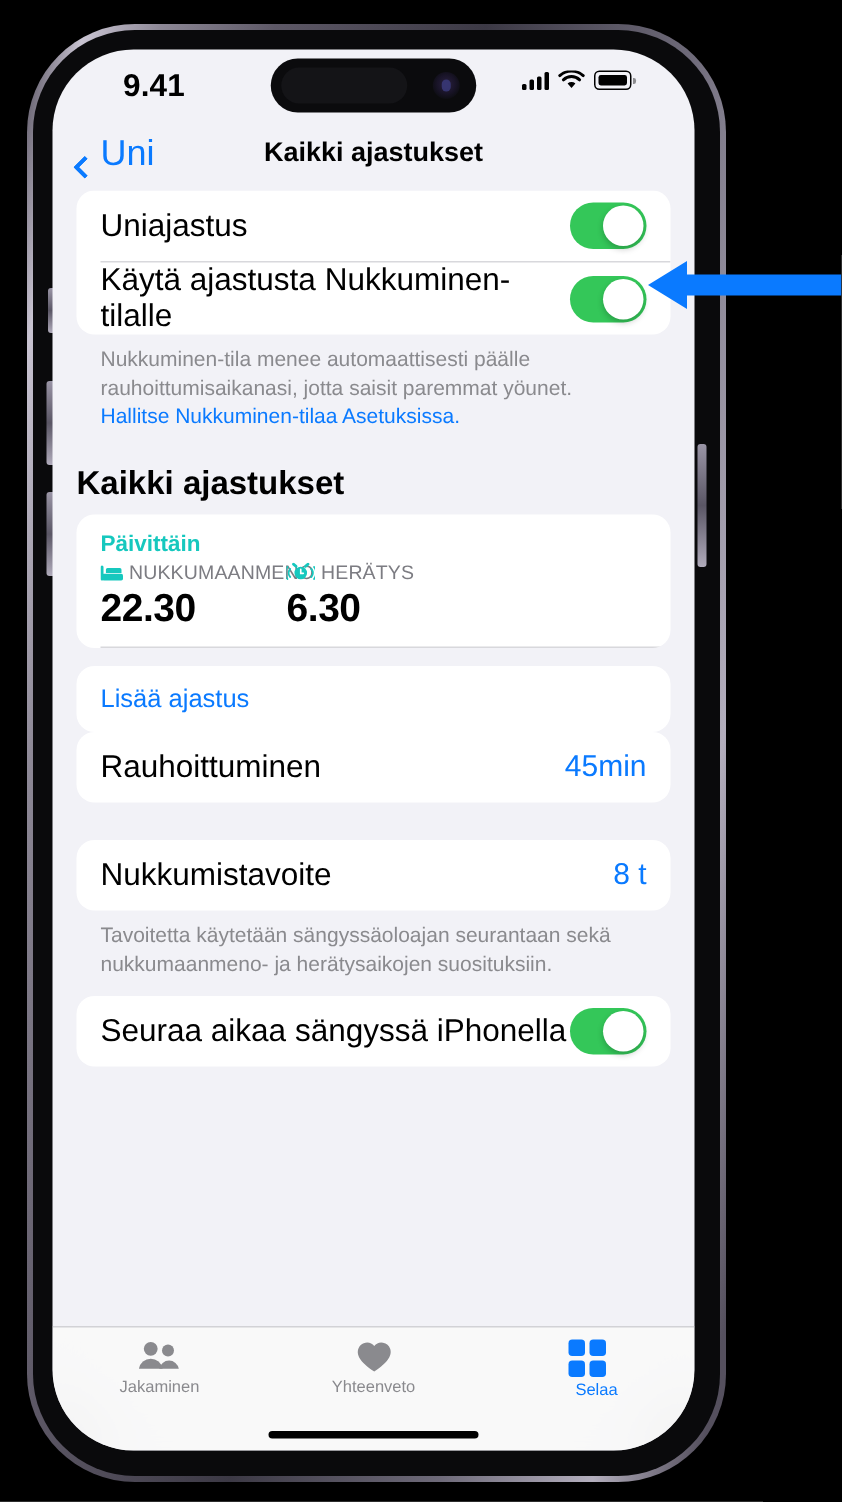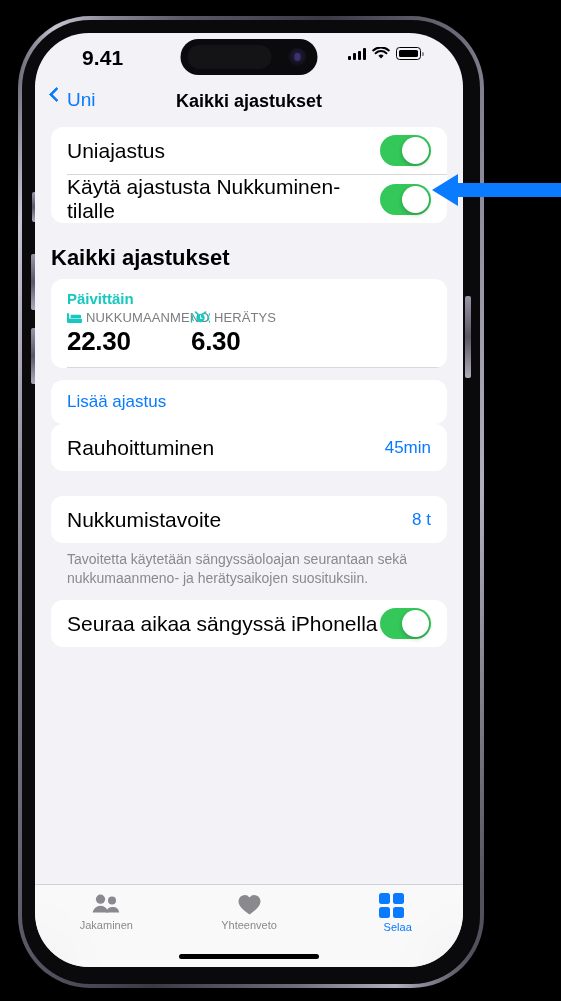--- a/index.html
+++ b/index.html
@@ -48,35 +48,35 @@
   .bars i:nth-child(1){height:4px}.bars i:nth-child(2){height:6.5px}
   .bars i:nth-child(3){height:9px}.bars i:nth-child(4){height:12px}
   .batt{ width:25px; height:12.5px; border:1.6px solid #000; border-radius:3.6px; position:relative; }
   .batt::before{ content:""; position:absolute; left:1.6px; top:1.6px; bottom:1.6px; right:1.6px;
     background:#000; border-radius:1.6px; }
   .batt::after{ content:""; position:absolute; right:-3.6px; top:3.6px; width:2px; height:4.4px;
     background:#000; border-radius:0 1.5px 1.5px 0; opacity:.42; }
 
   
   .navbar{ position:relative; height:44px; }
-  .nav-back{ position:absolute; left:16px; top:6px; display:flex; align-items:flex-start; gap:4px;
-    color:#0a7aff; font-size:19px; cursor:pointer; }
+  .nav-back{ position:absolute; left:16px; top:6px; display:flex; align-items:flex-end; gap:4px;
+    color:#0a7aff; font-size:24px; cursor:pointer; }
   .chev{ width:11px; height:11px; border-left:3px solid #0a7aff; border-bottom:3px solid #0a7aff;
     transform:rotate(45deg); border-radius:1px; margin-right:1px; }
   .nav-title{ position:absolute; left:0; right:0; top:8px; text-align:center;
     font-size:18px; font-weight:bold; color:#000; }
 
   
   .content{ position:absolute; left:0; right:0; top:94px; bottom:0; overflow:hidden; }
   .pad{ padding:0 16px; }
 
   .card{ background:#fff; border-radius:12px; overflow:hidden; }
   .row{ display:flex; align-items:center; min-height:47px; padding:0 16px; }
   .row-label{ font-size:21px; color:#000; flex:1; }
-  .row-val{ font-size:17px; color:#0a7aff; }
+  .row-val{ font-size:20px; color:#0a7aff; }
   .sep{ height:1px; background:#d8d8dc; margin-left:16px; }
 
   
   .toggle{ width:51px; height:31px; border-radius:16px; background:#34c759; position:relative;
     flex:0 0 auto; cursor:pointer; }
   .toggle .knob{ position:absolute; top:2px; left:22px; width:27px; height:27px;
     border-radius:50%; background:#fff; box-shadow:0 2px 4px rgba(0,0,0,.22); }
 
   .footnote{ font-size:14px; line-height:19px; color:#8a8a8e; padding:7px 16px 0 16px; }
   .footnote a{ color:#0a7aff; text-decoration:none; }
@@ -169,20 +169,23 @@
             </div>
             <div class="sep"></div>
             <div class="row">
               <span class="row-label">Käytä ajastusta Nukkuminen-tilalle</span>
               <span class="toggle">
                   <span class="knob"></span>
                 </span>
             </div>
           </div>
 
+          <div class="footnote">
+            <span>Nukkuminen-tila menee automaattisesti päälle rauhoittumisaikanasi, jotta saisit paremmat yöunet. </span><a href="#">Hallitse Nukkuminen-tilaa Asetuksissa.</a>
+          </div>
         </div>
 
         <div class="section-hdr">Kaikki ajastukset</div>
 
         <div class="pad">
 
           <div class="card">
             <div class="sched-top">
               <div class="sched-day">Päivittäin</div>
               <div class="sched-cols">

